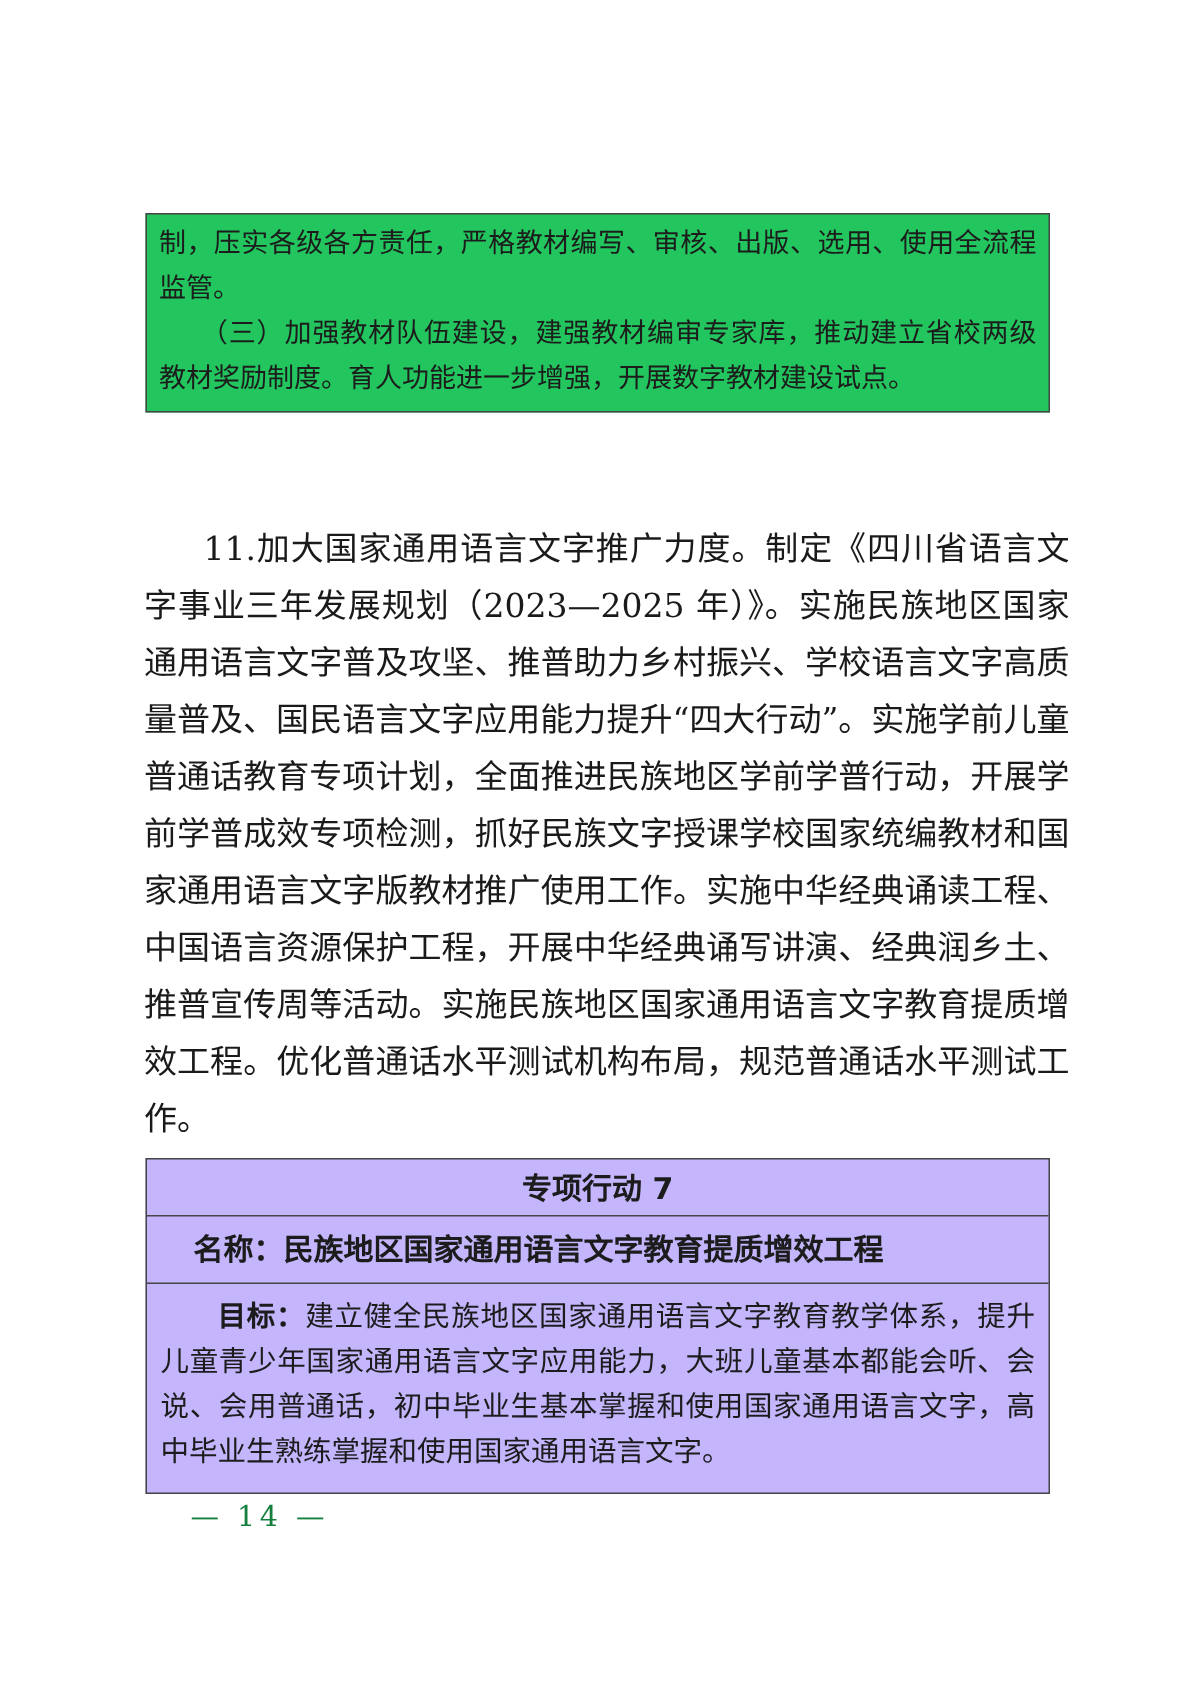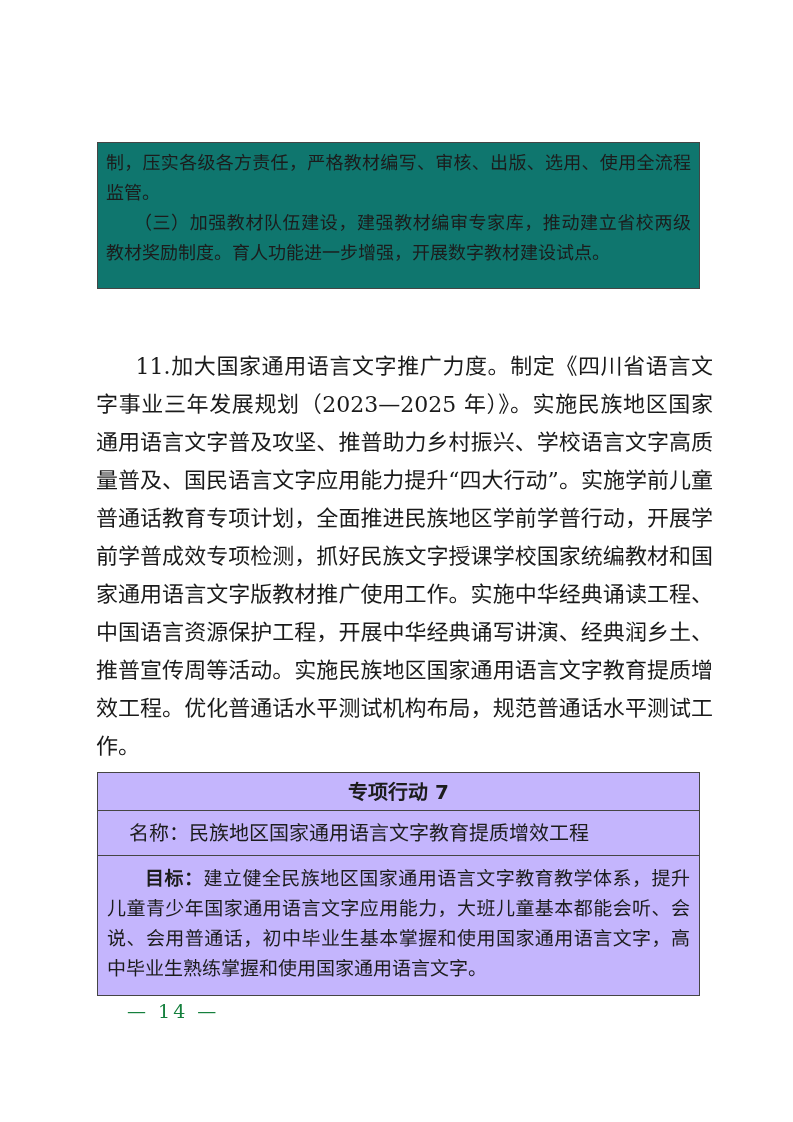--- a/index.html
+++ b/index.html
@@ -17,22 +17,22 @@
   }
 
   
   .top-box {
     position: absolute;
     top: 142px;
     left: 97px;
     width: 603px;
     box-sizing: border-box;
     border: 1.5px solid #454545;
-    padding: 5px 8px 20px 8px;
-    background: #0f766e;
+    padding: 5px 8px 6px 8px;
+    background: #22c55e;
   }
   .top-box p {
     margin: 0;
     font-size: 18px;
     line-height: 30px;
     text-align: justify;
     text-justify: inter-character;
     font-family: "DejaVu Serif", serif;
   }
   .top-box p.indent-a { text-indent: 1.55em; }
@@ -77,21 +77,21 @@
   .row-header {
     text-align: center;
     font-family: "DejaVu Sans", sans-serif;
     font-weight: 700;
     font-size: 20px;
     line-height: 24px;
     padding: 7px 0 6px 0;
   }
   .row-name {
     font-family: "DejaVu Sans", sans-serif;
-    font-weight: 400;
+    font-weight: 700;
     font-size: 20px;
     line-height: 24px;
     padding: 10px 8px 10px 31px;
   }
   .row-goal {
     padding: 7px 9px 12px 9px;
   }
   .row-goal p {
     margin: 0;
     font-size: 19px;

